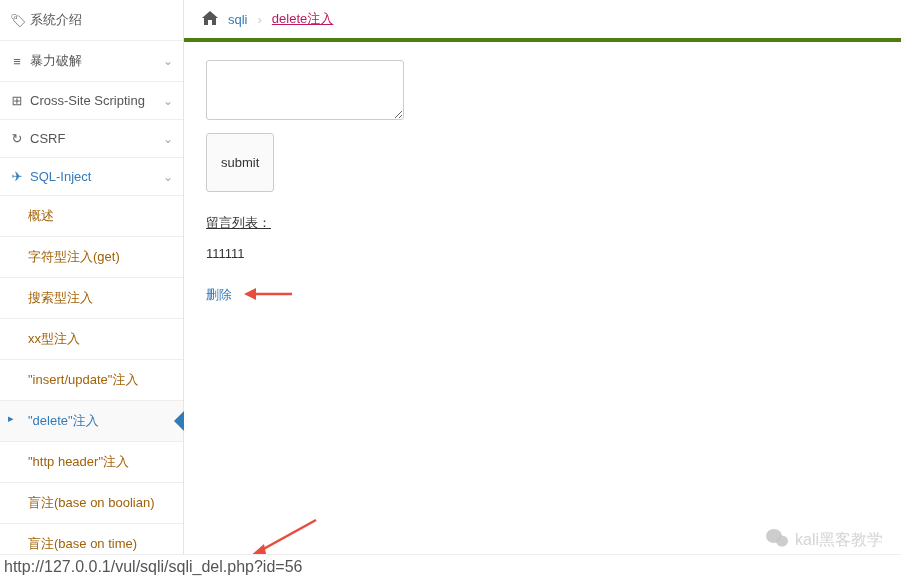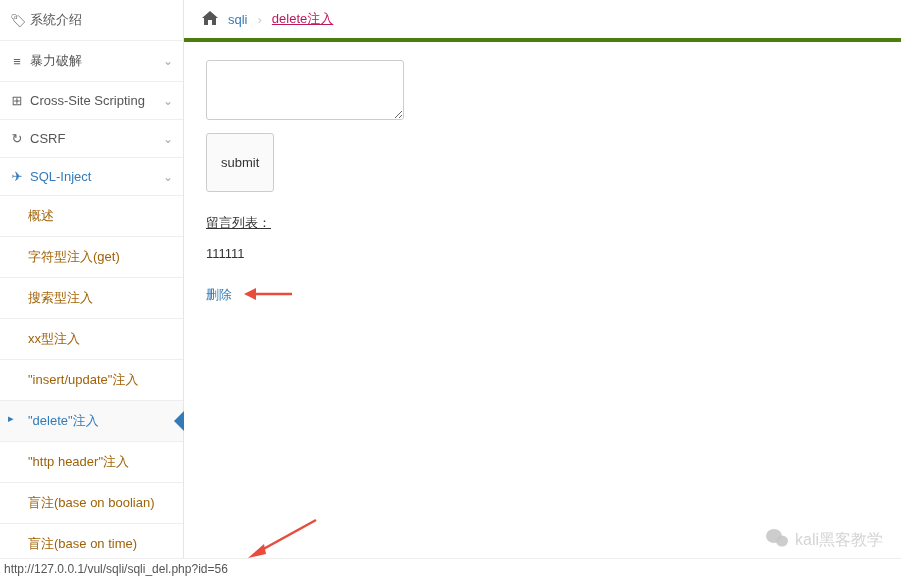--- a/index.html
+++ b/index.html
@@ -26,21 +26,21 @@
     .content { padding: 18px 22px; color: #333; }
     .form-label { margin-bottom: 8px; }
     .textarea { width: 198px; height: 60px; border: 1px solid #ccc; border-radius: 3px; resize: both; padding: 4px; font-family: inherit; font-size: 13px; margin-bottom: 10px; }
     .submit-btn { padding: 21px 14px; background: #fafafa; border: 1px solid #ccc; border-radius: 3px; cursor: pointer; color: #333; font-size: 13px; }
     .list-label { margin-top: 22px; margin-bottom: 14px; text-decoration: underline; }
     .msg-item { margin-bottom: 25px; }
     .delete-link { color: #337ab7; cursor: pointer; }
     .arrow-red { display: inline-block; vertical-align: middle; }
     .arrow1 { margin-left: 8px; }
     .arrow2 { position: absolute; left: 248px; bottom: 18px; }
-    .status-bar { position: absolute; bottom: 0; left: 0; right: 0; padding: 3px 4px; font-size: 12px; color: #555; background: #fff; border-top: 1px solid #eee; }
+    .status-bar { position: absolute; bottom: 0; left: 0; right: 0; padding: 3px 4px; font-size: 16px; color: #555; background: #fff; border-top: 1px solid #eee; }
     .watermark { position: absolute; right: 18px; bottom: 26px; display: flex; align-items: center; gap: 6px; color: rgba(210,210,210,0.95); font-size: 16px; font-weight: 500; }
     .watermark .chat-icon { font-size: 20px; }
     svg.arrow-svg { display: inline-block; }
   </style>
 </head>
 <body>
 
 <div class="container">
   <div class="sidebar">
     <div class="menu-item">

